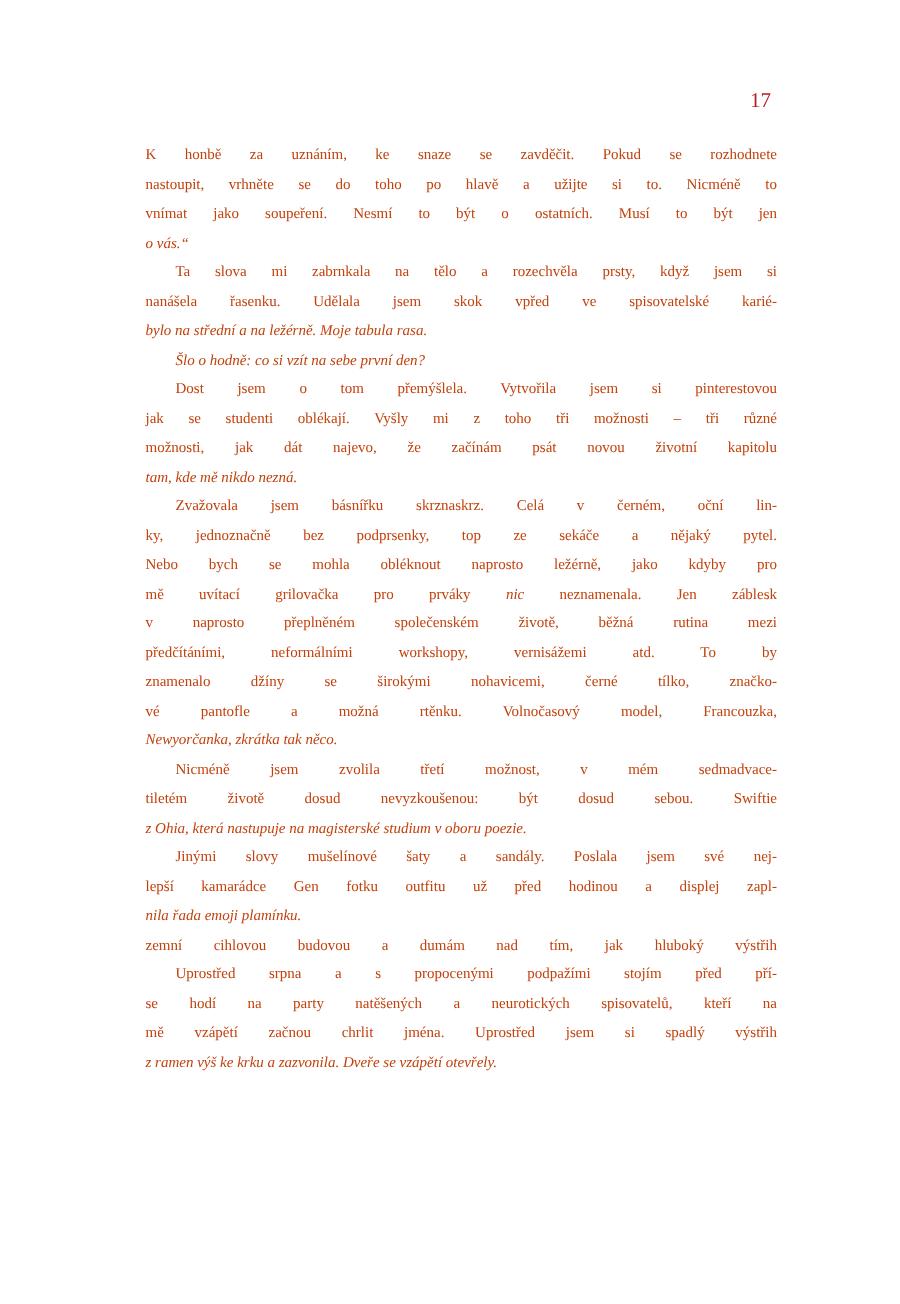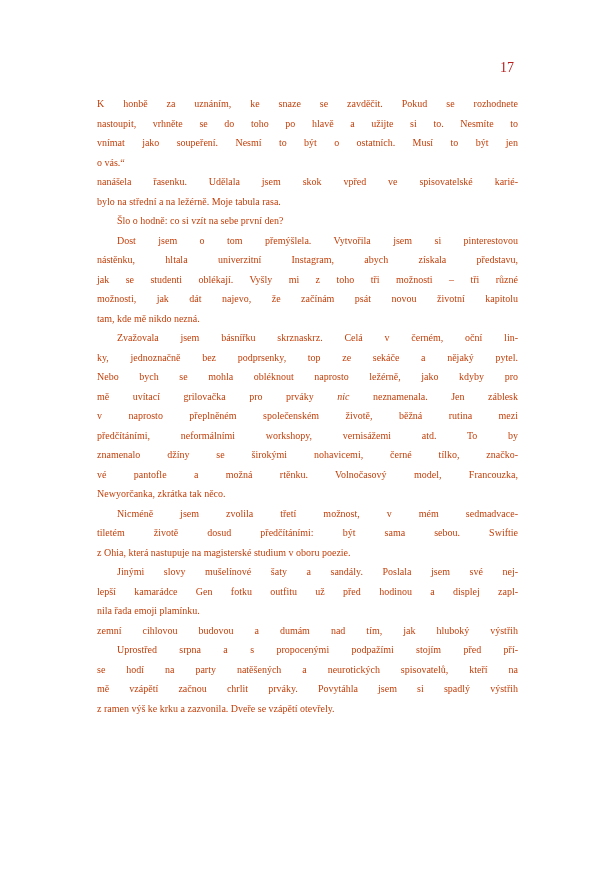--- a/index.html
+++ b/index.html
@@ -8,54 +8,54 @@
     position: absolute; top: 60px; right: 86px;
     font-family: "Liberation Serif", serif; font-size: 14px; color: #b91c1c;
   }
   .text-block {
     position: absolute; top: 94px; left: 97px; width: 421px;
     font-family: "Liberation Serif", serif;
     font-size: 10px; line-height: 19.5px; color: #c2410c;
     text-align: justify; hyphens: manual;
   }
   .line { display: block; white-space: nowrap; text-align: justify; text-align-last: justify; }
-  .line.last { text-align-last: left; }
+  .line.last { text-align-last: left; font-style: italic; }
   .indent { padding-left: 20px; }
   .line span { white-space: normal; }
 </style>
 </head>
 <body>
 
 <div class="page-number">17</div>
 <div class="text-block" id="text-block">
     <div class="line"><span><span>K honbě za uznáním, ke snaze se zavděčit. Pokud se rozhodnete</span></span></div>
-    <div class="line"><span><span>nastoupit, vrhněte se do toho po hlavě a užijte si to. Nesmíte to</span></span></div>
+    <div class="line"><span><span>nastoupit, vrhněte se do toho po hlavě a užijte si to. Nicméně to</span></span></div>
     <div class="line"><span><span>vnímat jako soupeření. Nesmí to být o ostatních. Musí to být jen</span></span></div>
     <div class="line last"><span><span>o vás.“</span></span></div>
+    <div class="line indent"><span><span>Ta slova mi zabrnkala na tělo a rozechvěla prsty, když jsem si</span></span></div>
     <div class="line"><span><span>nanášela řasenku. Udělala jsem skok vpřed ve spisovatelské karié-</span></span></div>
     <div class="line last"><span><span>bylo na střední a na ležérně. Moje tabula rasa.</span></span></div>
     <div class="line indent last"><span><span>Šlo o hodně: co si vzít na sebe první den?</span></span></div>
     <div class="line indent"><span><span>Dost jsem o tom přemýšlela. Vytvořila jsem si pinterestovou</span></span></div>
-    <div class="line"><span><span>nástěnku, hltala univerzitní Instagram, abych získala představu,</span></span></div>
     <div class="line"><span><span>jak se studenti oblékají. Vyšly mi z toho tři možnosti – tři různé</span></span></div>
     <div class="line"><span><span>možnosti, jak dát najevo, že začínám psát novou životní kapitolu</span></span></div>
     <div class="line last"><span><span>tam, kde mě nikdo nezná.</span></span></div>
     <div class="line indent"><span><span>Zvažovala jsem básnířku skrznaskrz. Celá v černém, oční lin-</span></span></div>
     <div class="line"><span><span>ky, jednoznačně bez podprsenky, top ze sekáče a nějaký pytel.</span></span></div>
     <div class="line"><span><span>Nebo bych se mohla obléknout naprosto ležérně, jako kdyby pro</span></span></div>
     <div class="line"><span><span>mě uvítací grilovačka pro prváky </span><i>nic</i><span> neznamenala. Jen záblesk</span></span></div>
     <div class="line"><span><span>v naprosto přeplněném společenském životě, běžná rutina mezi</span></span></div>
     <div class="line"><span><span>předčítáními, neformálními workshopy, vernisážemi atd. To by</span></span></div>
     <div class="line"><span><span>znamenalo džíny se širokými nohavicemi, černé tílko, značko-</span></span></div>
     <div class="line"><span><span>vé pantofle a možná rtěnku. Volnočasový model, Francouzka,</span></span></div>
     <div class="line last"><span><span>Newyorčanka, zkrátka tak něco.</span></span></div>
     <div class="line indent"><span><span>Nicméně jsem zvolila třetí možnost, v mém sedmadvace-</span></span></div>
-    <div class="line"><span><span>tiletém životě dosud předčítáními: být sama sebou. Swiftie</span></span></div>
+    <div class="line"><span><span>tiletém životě dosud nevyzkoušenou: být dosud sebou. Swiftie</span></span></div>
     <div class="line last"><span><span>z Ohia, která nastupuje na magisterské studium v oboru poezie.</span></span></div>
     <div class="line indent"><span><span>Jinými slovy mušelínové šaty a sandály. Poslala jsem své nej-</span></span></div>
     <div class="line"><span><span>lepší kamarádce Gen fotku outfitu už před hodinou a displej zapl-</span></span></div>
     <div class="line last"><span><span>nila řada emoji plamínku.</span></span></div>
     <div class="line"><span><span>zemní cihlovou budovou a dumám nad tím, jak hluboký výstřih</span></span></div>
     <div class="line indent"><span><span>Uprostřed srpna a s propocenými podpažími stojím před pří-</span></span></div>
     <div class="line"><span><span>se hodí na party natěšených a neurotických spisovatelů, kteří na</span></span></div>
-    <div class="line"><span><span>mě vzápětí začnou chrlit prváky. Povytáhla jsem si spadlý výstřih</span></span></div>
+    <div class="line"><span><span>mě vzápětí začnou chrlit jména. Uprostřed jsem si spadlý výstřih</span></span></div>
     <div class="line last"><span><span>z ramen výš ke krku a zazvonila. Dveře se vzápětí otevřely.</span></span></div>
   </div>
 
 </body></html>

